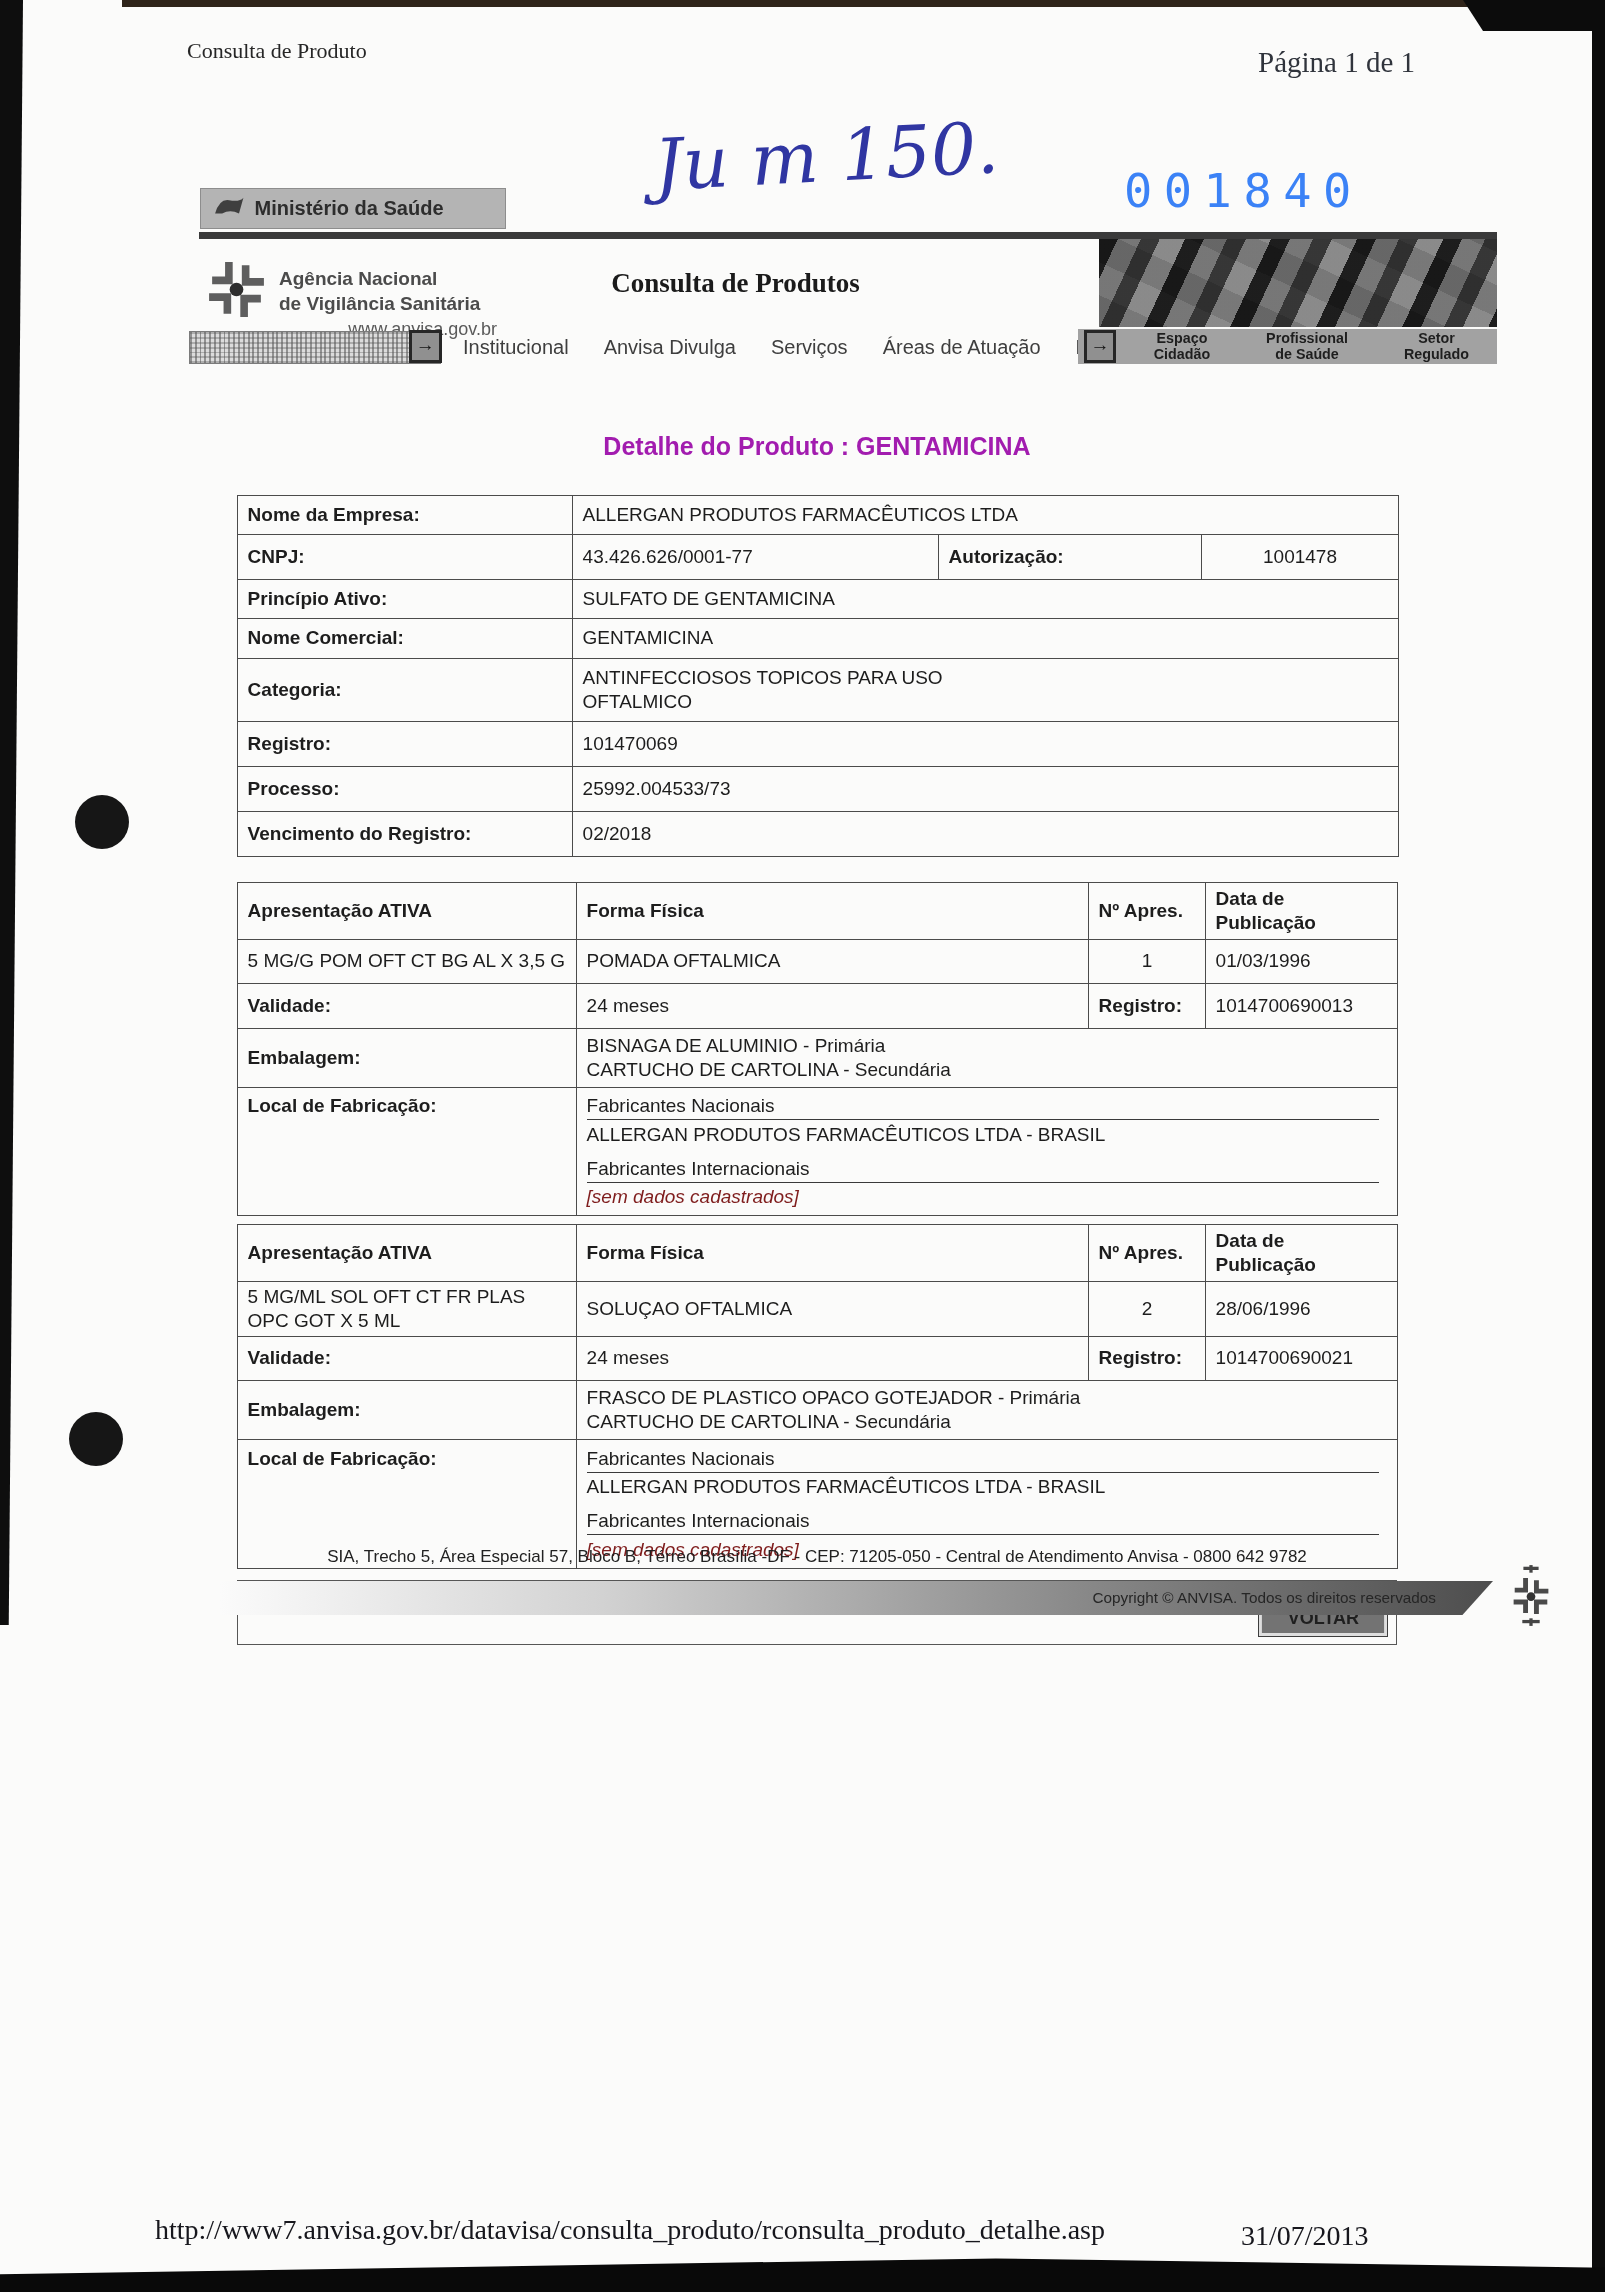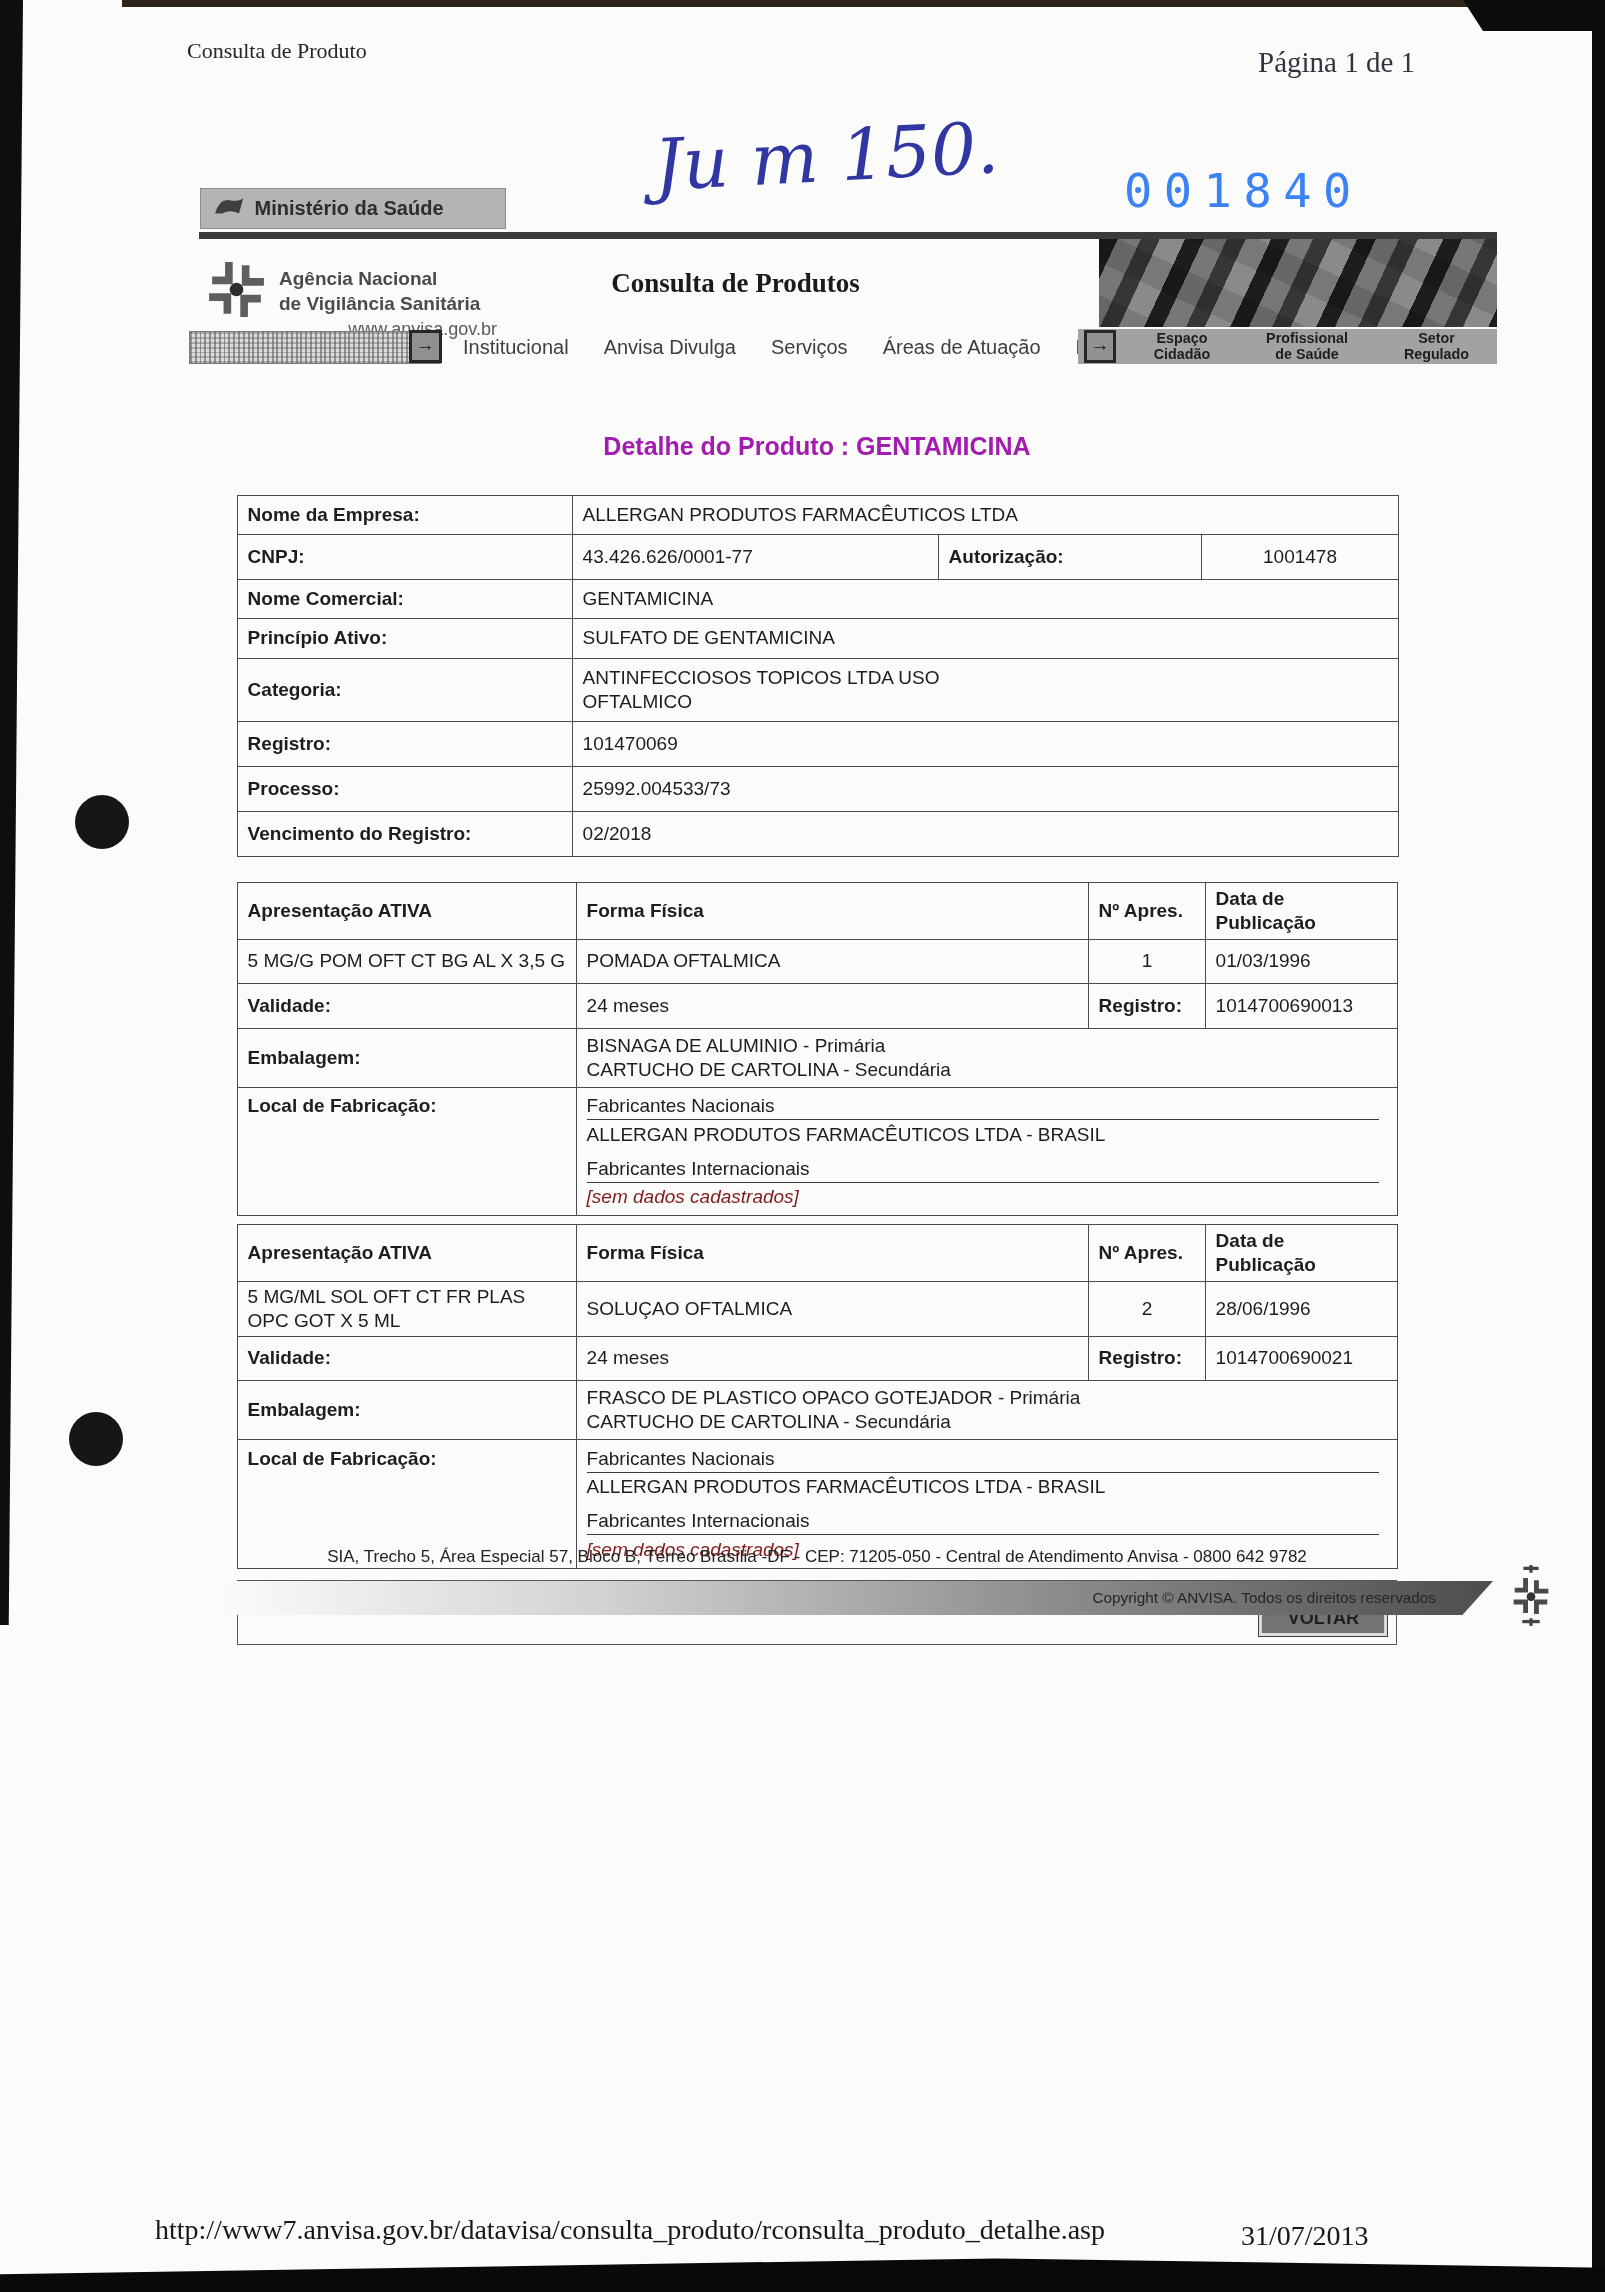--- a/index.html
+++ b/index.html
@@ -196,31 +196,31 @@
       <td class="lbl">Nome da Empresa:</td>
       <td colspan="3">ALLERGAN PRODUTOS FARMACÊUTICOS LTDA</td>
     </tr>
     <tr class="r-m">
       <td class="lbl">CNPJ:</td>
       <td>43.426.626/0001-77</td>
       <td class="lbl">Autorização:</td>
       <td class="ctr">1001478</td>
     </tr>
     <tr class="r-s">
+      <td class="lbl">Princípio Ativo:</td>
+      <td colspan="3">SULFATO DE GENTAMICINA</td>
+    </tr>
+    <tr class="r-s">
       <td class="lbl">Nome Comercial:</td>
       <td colspan="3">GENTAMICINA</td>
-    </tr>
-    <tr class="r-s">
-      <td class="lbl">Princípio Ativo:</td>
-      <td colspan="3">SULFATO DE GENTAMICINA</td>
     </tr>
     <tr class="r-t">
       <td class="lbl">Categoria:</td>
       <td colspan="3" class="two-line">
-        <div>ANTINFECCIOSOS TOPICOS LTDA USO</div>
+        <div>ANTINFECCIOSOS TOPICOS PARA USO</div>
         <div>OFTALMICO</div>
       </td>
     </tr>
     <tr class="r-m">
       <td class="lbl">Registro:</td>
       <td colspan="3">101470069</td>
     </tr>
     <tr class="r-m">
       <td class="lbl">Processo:</td>
       <td colspan="3">25992.004533/73</td>

